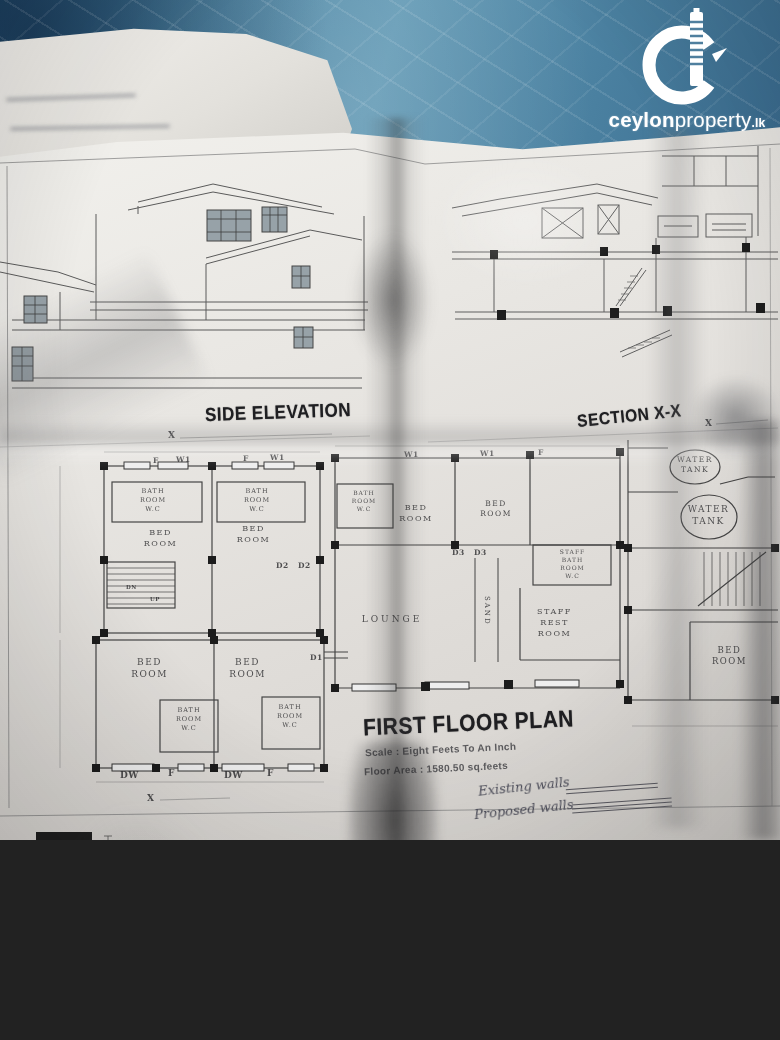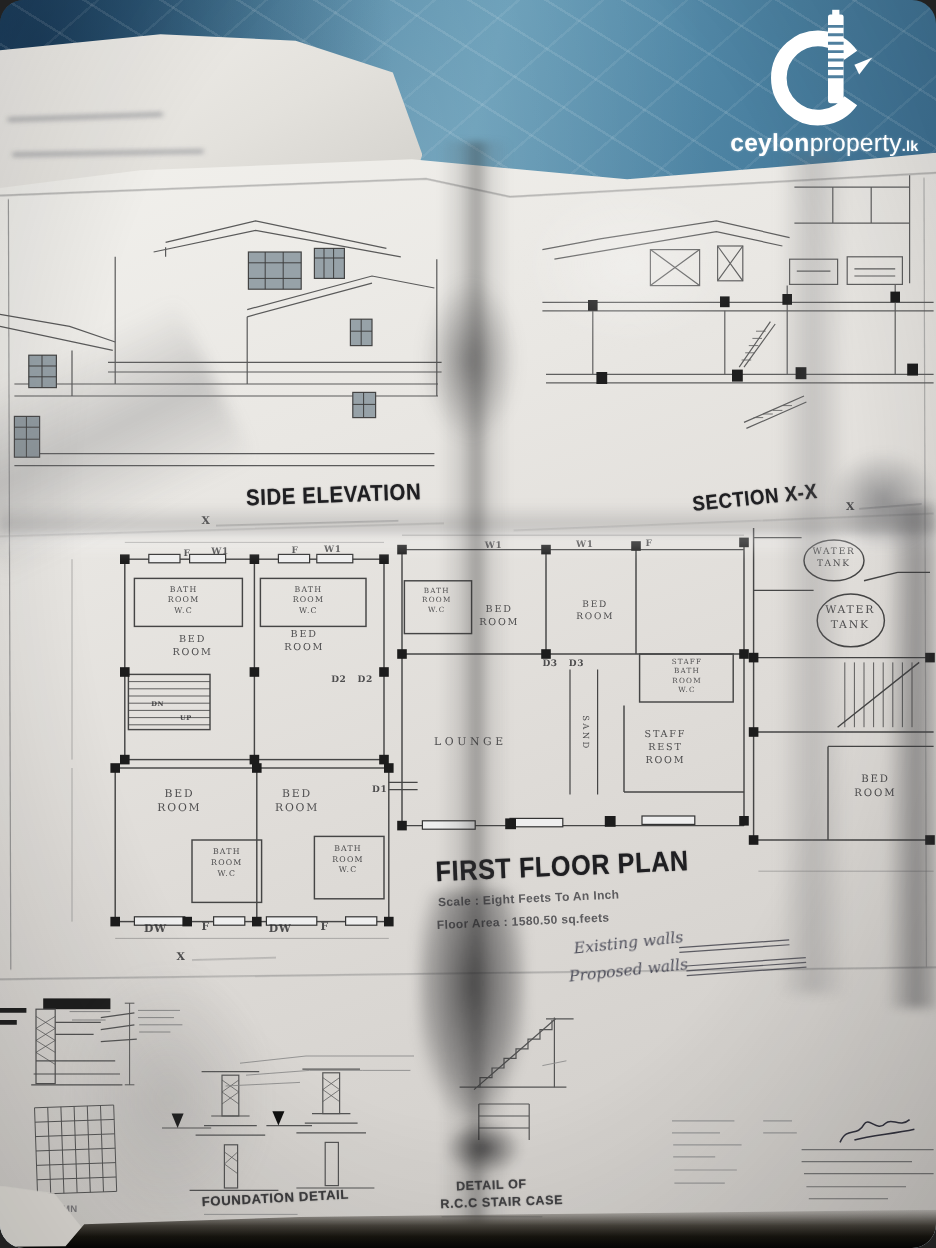--- a/index.html
+++ b/index.html
@@ -1,18 +1,18 @@
 <!DOCTYPE html>
 <html><head>
 <meta charset="utf-8">
 <style>
   html,body{margin:0;padding:0;background:#222;}
-  #stage{position:relative;width:780px;height:1040px;overflow:hidden;
+  #stage{position:relative;width:780px;height:840px;overflow:hidden;
          font-family:"Liberation Sans",sans-serif;
-         background:linear-gradient(105deg,#2c5d83 0%,#49809f 18%,#639ab5 40%,#4a80a0 62%,#38698d 85%,#2f5f84 100%);border-radius:20px;}
+         background:linear-gradient(105deg,#2c5d83 0%,#49809f 18%,#639ab5 40%,#4a80a0 62%,#38698d 85%,#2f5f84 100%);}
   
   #stage .quilt{position:absolute;inset:0;
     background:
       repeating-linear-gradient(32deg,rgba(255,255,255,0.10) 0 2px,transparent 2px 34px),
       repeating-linear-gradient(-41deg,rgba(255,255,255,0.07) 0 2px,transparent 2px 46px),
       radial-gradient(ellipse at 4% 4%,rgba(10,30,55,0.55),transparent 28%),
       radial-gradient(ellipse at 88% 55%,rgba(15,35,55,0.45),transparent 45%),
       radial-gradient(ellipse at 45% 12%,rgba(255,255,255,0.12),transparent 40%);}
   
   .under-sheet{position:absolute;left:0;top:26px;width:352px;height:132px;background:linear-gradient(150deg,#f2f0ec 0%,#e3e1dc 60%,#d3d1cc 100%);

